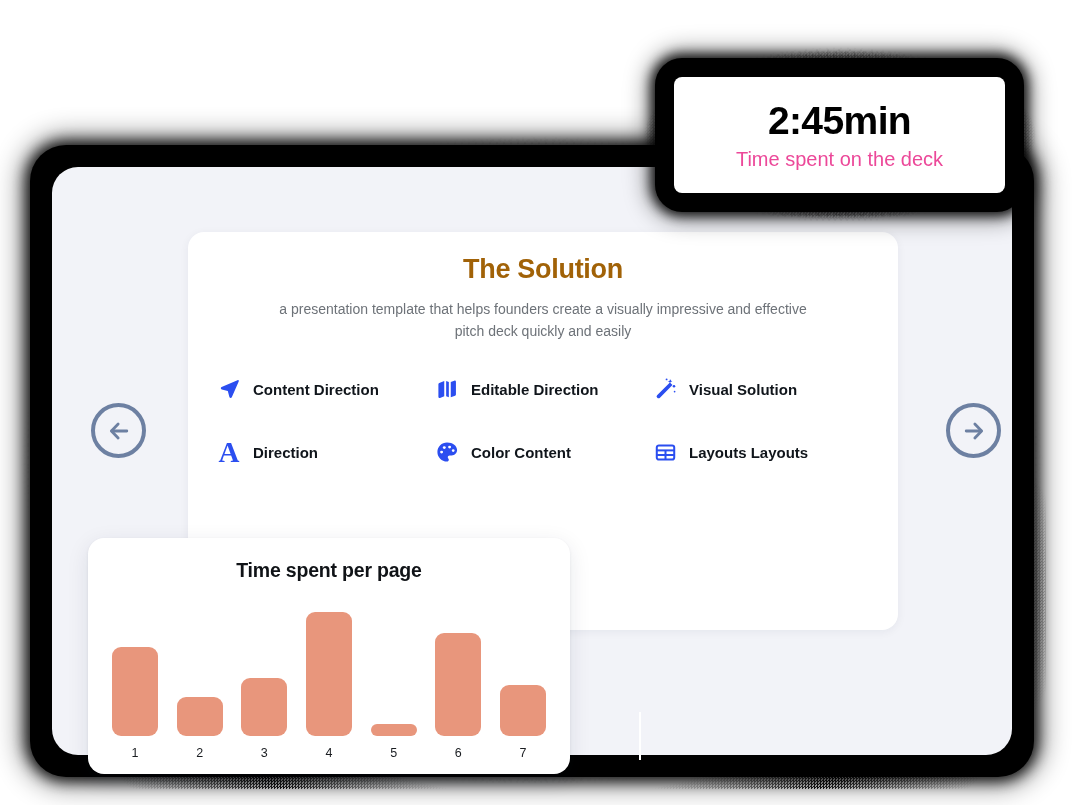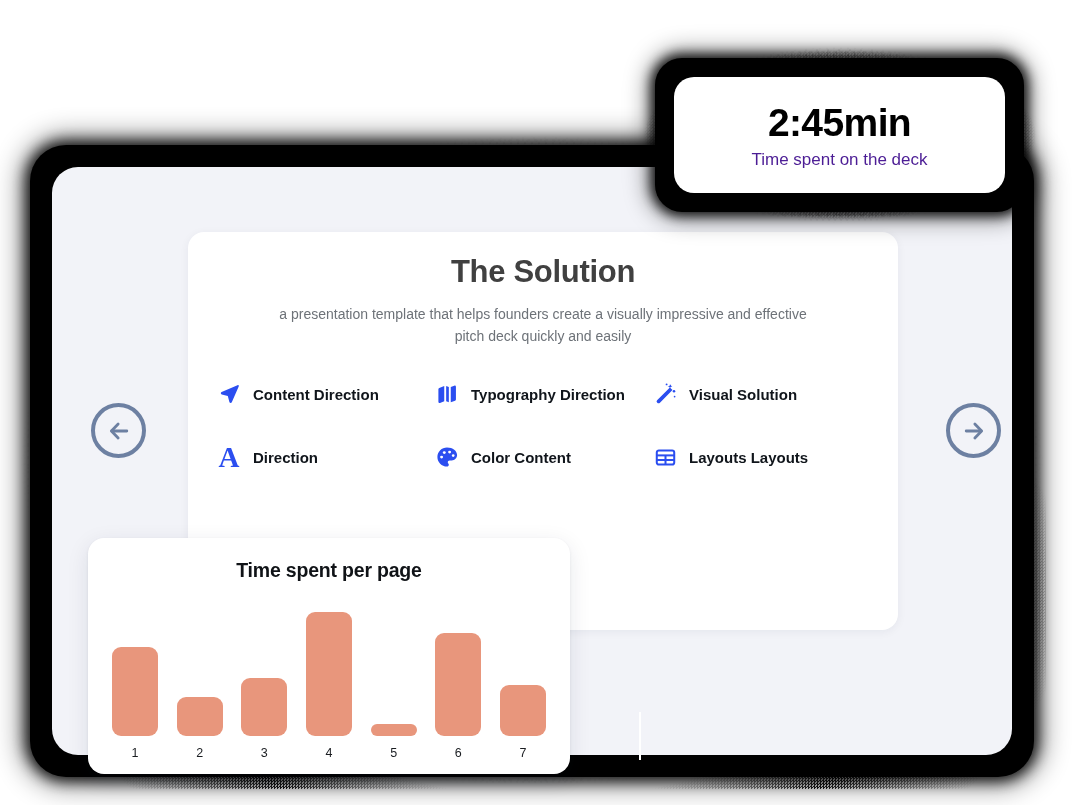--- a/index.html
+++ b/index.html
@@ -81,23 +81,23 @@
     background: #ffffff;
     border-radius: 16px;
     box-shadow: 0 2px 10px rgba(20,28,60,.06);
     overflow: hidden;
     font-family: "Liberation Sans Narrow", "Liberation Sans", sans-serif;
   }
 
   #slide-title {
     text-align: center;
     margin-top: 22px;
-    font-size: 31px;
+    font-size: 27px;
     font-weight: 700;
-    color: #404040;
+    color: #a16207;
     letter-spacing: -.3px;
   }
 
   #slide-subtitle {
     text-align: center;
     margin: 13px auto 0;
     width: 530px;
     font-size: 14px;
     line-height: 1.58;
     color: #6d7278;
@@ -178,37 +178,37 @@
     -webkit-mask-image:
       radial-gradient(ellipse 196px 85px at 200px 91px, transparent 0 58%, #000 76%, transparent 100%);
             mask-image:
       radial-gradient(ellipse 196px 85px at 200px 91px, transparent 0 58%, #000 76%, transparent 100%);
     opacity: .9;
   }
   #stat-card {
     position: absolute;
     left: 674px; top: 77px; width: 331px; height: 116px;
     background: #ffffff;
-    border-radius: 20px;
+    border-radius: 8px;
     display: flex;
     flex-direction: column;
     align-items: center;
     justify-content: center;
     gap: 9px;
   }
   #stat-value {
     font-size: 39px;
     font-weight: 700;
     color: #000000;
     letter-spacing: -.6px;
     line-height: 1;
   }
   #stat-label {
-    font-size: 17px;
-    color: #4c1d95;
+    font-size: 20px;
+    color: #ec4899;
     font-weight: 400;
     line-height: 1;
   }
 
   
   #chart-card {
     position: absolute;
     left: 88px; top: 538px; width: 482px; height: 236px;
     background: #ffffff;
     border-radius: 16px;
@@ -295,21 +295,21 @@
       </div>
 
       <div class="feature">
         <span class="feature-icon">
           <svg width="23" height="23" viewBox="0 0 24 24" fill="currentColor">
             <path d="M8.6 3.1 3.4 5.2A1.4 1.4 0 0 0 2.5 6.5v13.1c0 .9.9 1.5 1.7 1.2l4.4-1.8V3.1z"></path>
             <path d="M10.6 3.1v15.9l2.8 1.1V4.2l-2.8-1.1z"></path>
             <path d="M15.4 4.2v16l4.5-1.8c.5-.2.9-.7.9-1.3V4c0-.9-.9-1.5-1.7-1.2l-3.7 1.4z"></path>
           </svg>
         </span>
-        <span class="feature-label">Typography Direction</span>
+        <span class="feature-label">Editable Direction</span>
       </div>
 
       <div class="feature">
         <span class="feature-icon">
           <svg width="24" height="24" viewBox="0 0 24 24" fill="currentColor">
             <path d="M16.9 5.4 4.1 18.2a1.6 1.6 0 0 0 0 2.3l.4.4c.6.6 1.6.6 2.2 0L19.5 8.1l-2.6-2.7z"></path>
             <path d="M18.5 3.7 17 2.2l-.5 1.9-1.9.5 1.9.5.5 1.9.5-1.9 1.9-.5-1.9-.9z"></path>
             <circle cx="21" cy="9.2" r="1.25"></circle>
             <circle cx="13.6" cy="2.4" r=".95"></circle>
             <circle cx="21.6" cy="14.6" r=".85"></circle>

